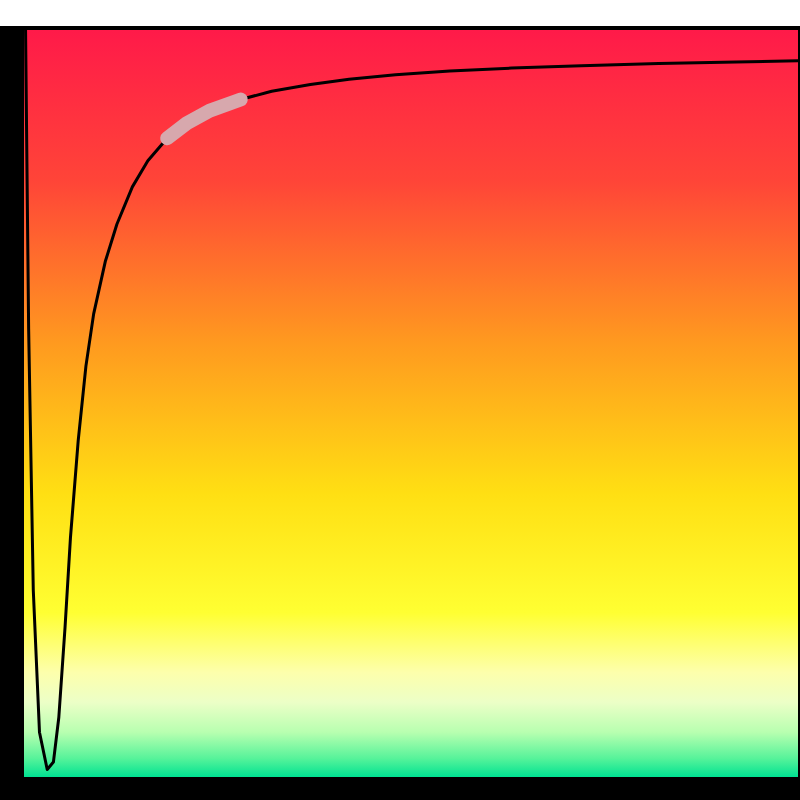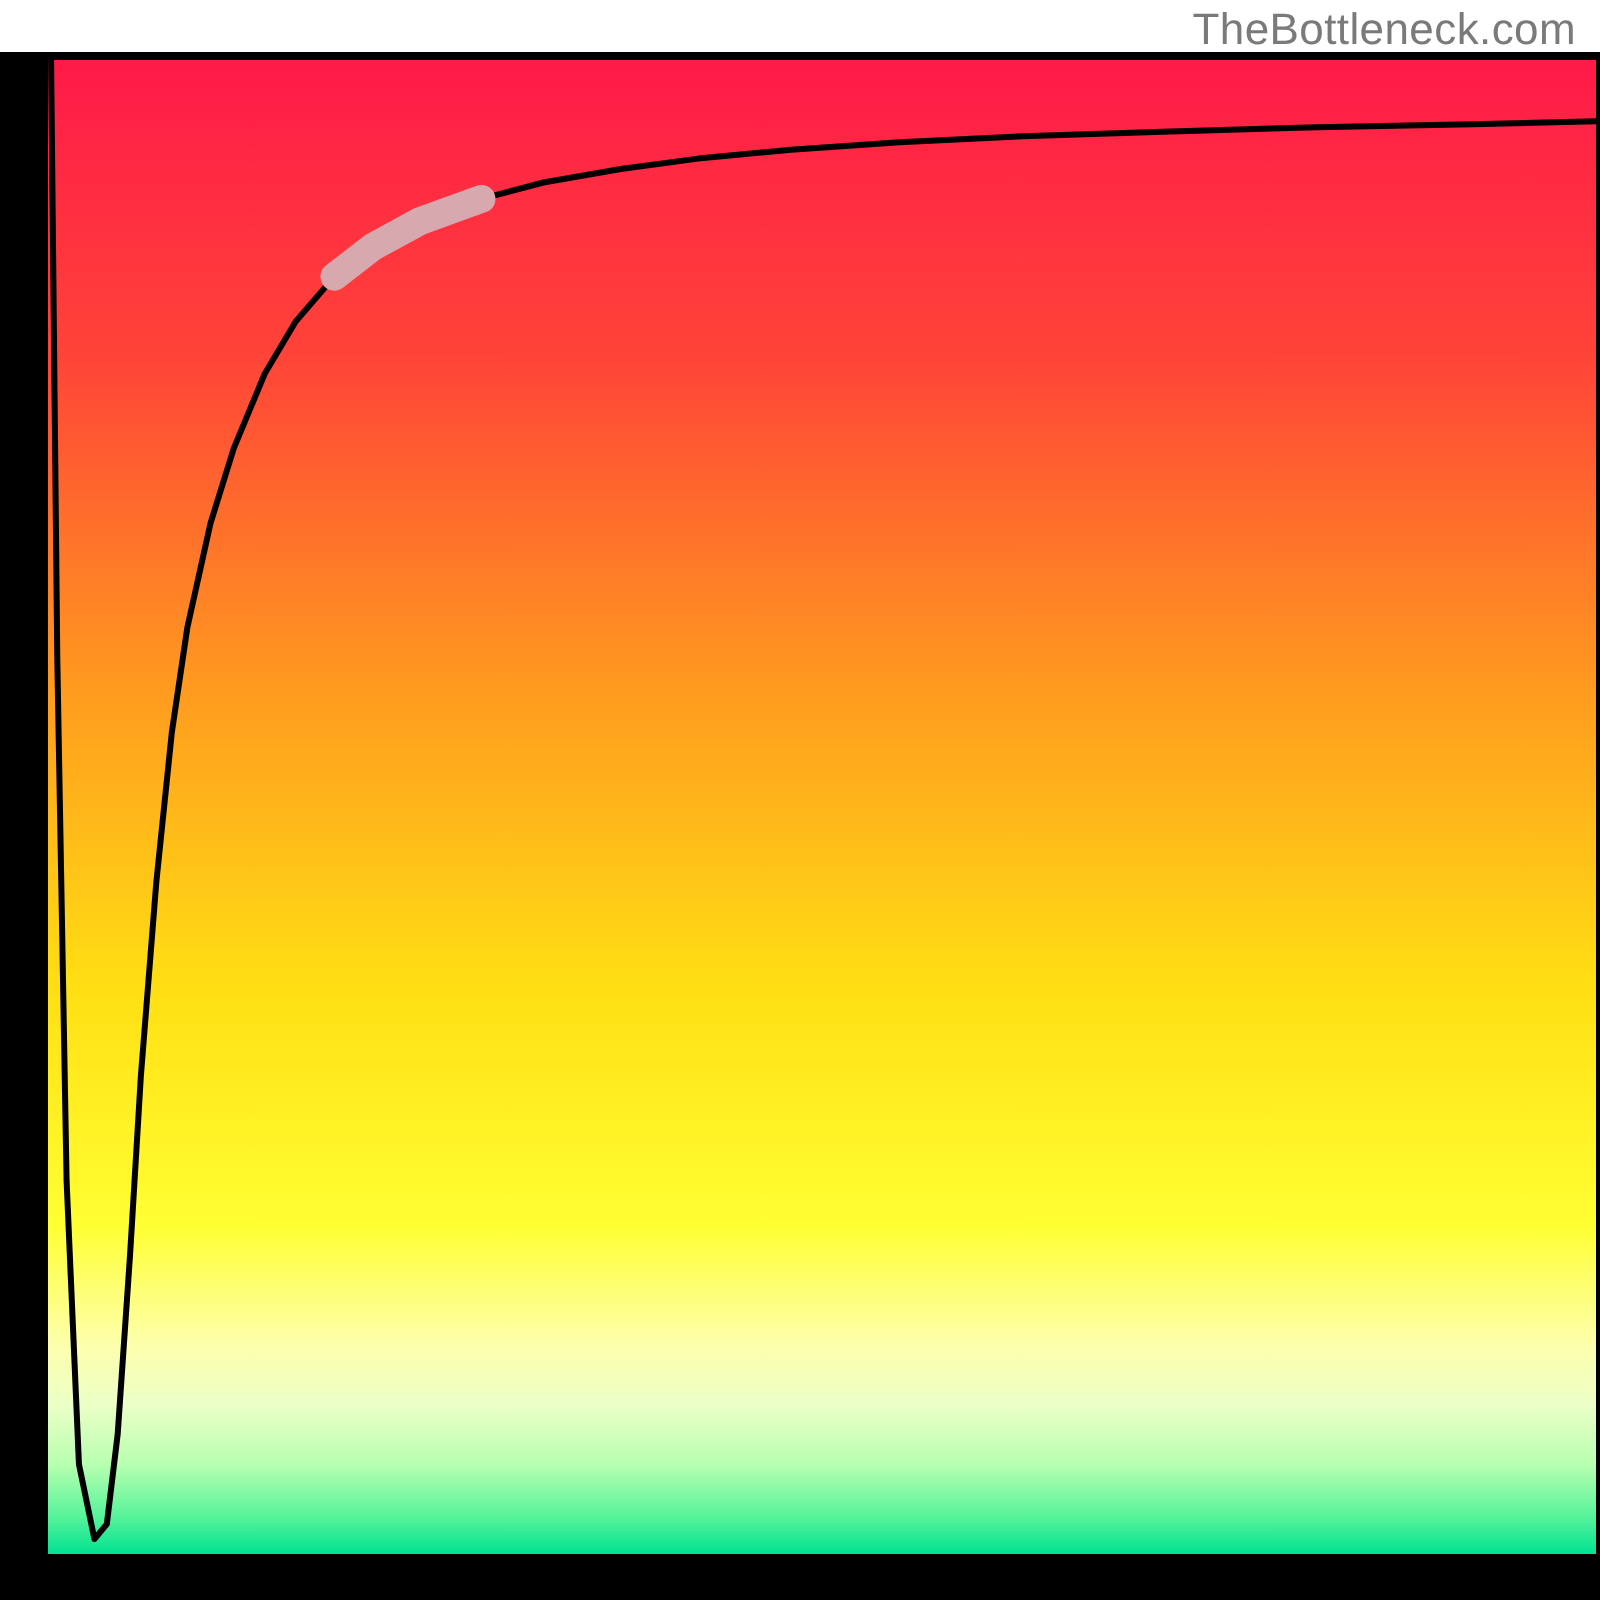--- a/index.html
+++ b/index.html
@@ -27,21 +27,20 @@
   }
   svg.plot {
     position: absolute;
     left: 0;
     top: 0;
   }
 </style>
 </head>
 <body>
 <div class="container">
-  <div class="attribution">TheBottleneck.com</div>
 
   <svg class="plot" width="800" height="800">
     <defs>
       <linearGradient id="bg-grad" x1="0" y1="0" x2="0" y2="1">
 
       <stop offset="0%" stop-color="#ff1a49"></stop>
           <stop offset="20%" stop-color="#ff4438"></stop>
           <stop offset="42%" stop-color="#ff9a1f"></stop>
           <stop offset="62%" stop-color="#ffdf13"></stop>
           <stop offset="78%" stop-color="#ffff32"></stop>

